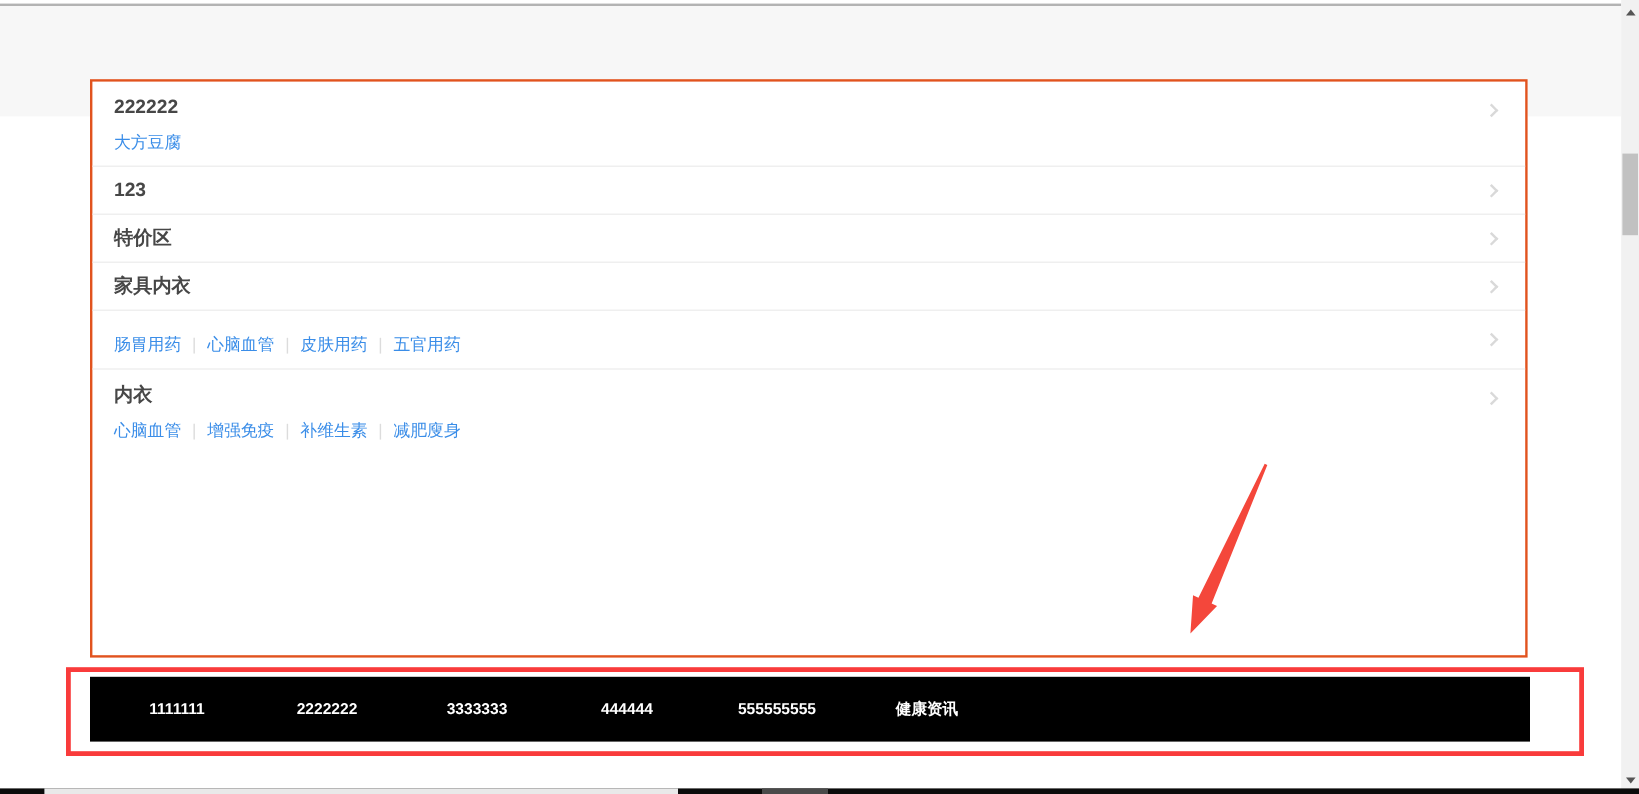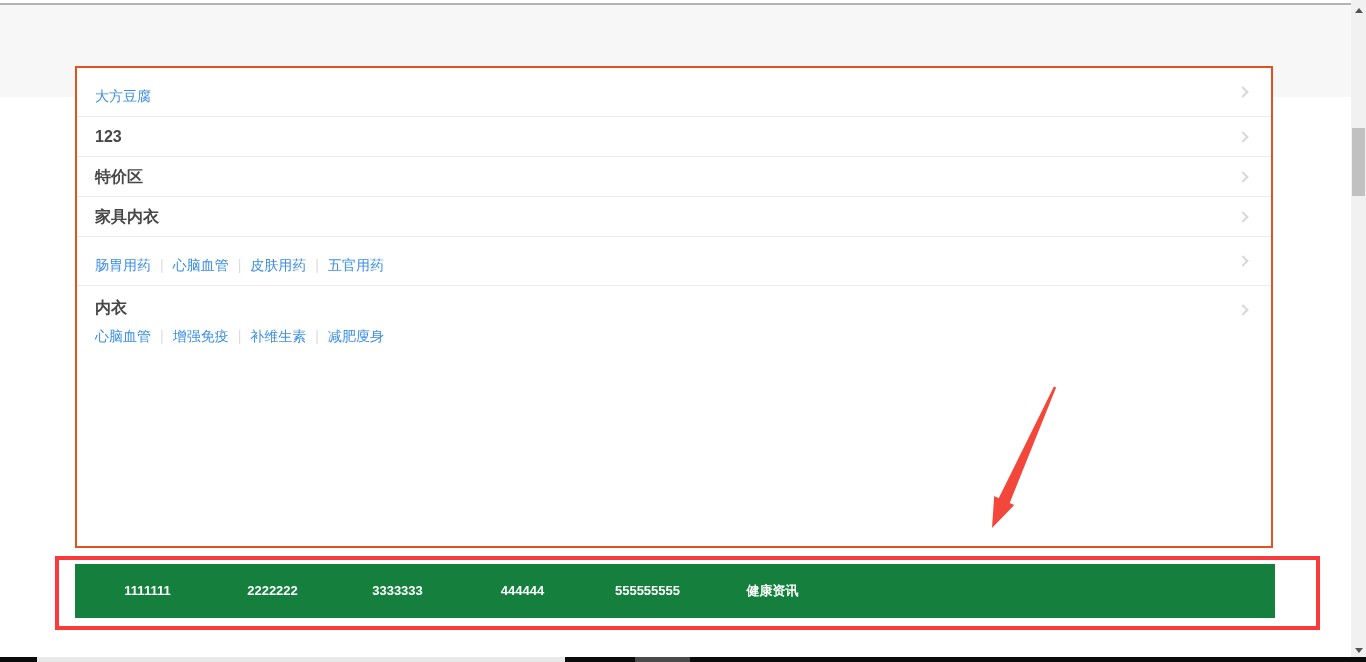--- a/index.html
+++ b/index.html
@@ -33,21 +33,21 @@
     position:absolute; right:24px; width:8px; height:8px;
     border-top:2px solid #d9d9d9; border-right:2px solid #d9d9d9;
     transform:rotate(45deg);
   }
   .row.simple .chev { top:16px; }
   .row.with-links .chev { top:20px; }
 
   
   .footer-bar {
     position:absolute; left:75px; top:564px; width:1200px; height:54px;
-    background:#15803d;
+    background:#000000;
   }
   .footer-bar ul { margin:0; padding:0 0 0 10px; list-style:none; display:flex; }
   .footer-bar li {
     width:125px; text-align:center; line-height:54px;
     color:#ffffff; font-size:13px; font-weight:bold; cursor:pointer;
     white-space:nowrap;
   }
 
   
   .annotation-rect {
@@ -73,20 +73,21 @@
   .taskbar .seg-gray  { position:absolute; left:635px; top:0; width:55px; height:5px; background:#4a4a4a; }
 </style>
 </head>
 <body>
 
 <div class="top-band"></div>
 
 <div class="panel">
   <div>
   <div class="row with-links">
+    <div class="title">222222</div>
     <div class="links"><a>大方豆腐</a></div>
     <span class="chev"></span>
   </div>
 
   <div class="row simple">
     <div class="title">123</div>
 
     <span class="chev"></span>
   </div>
 

